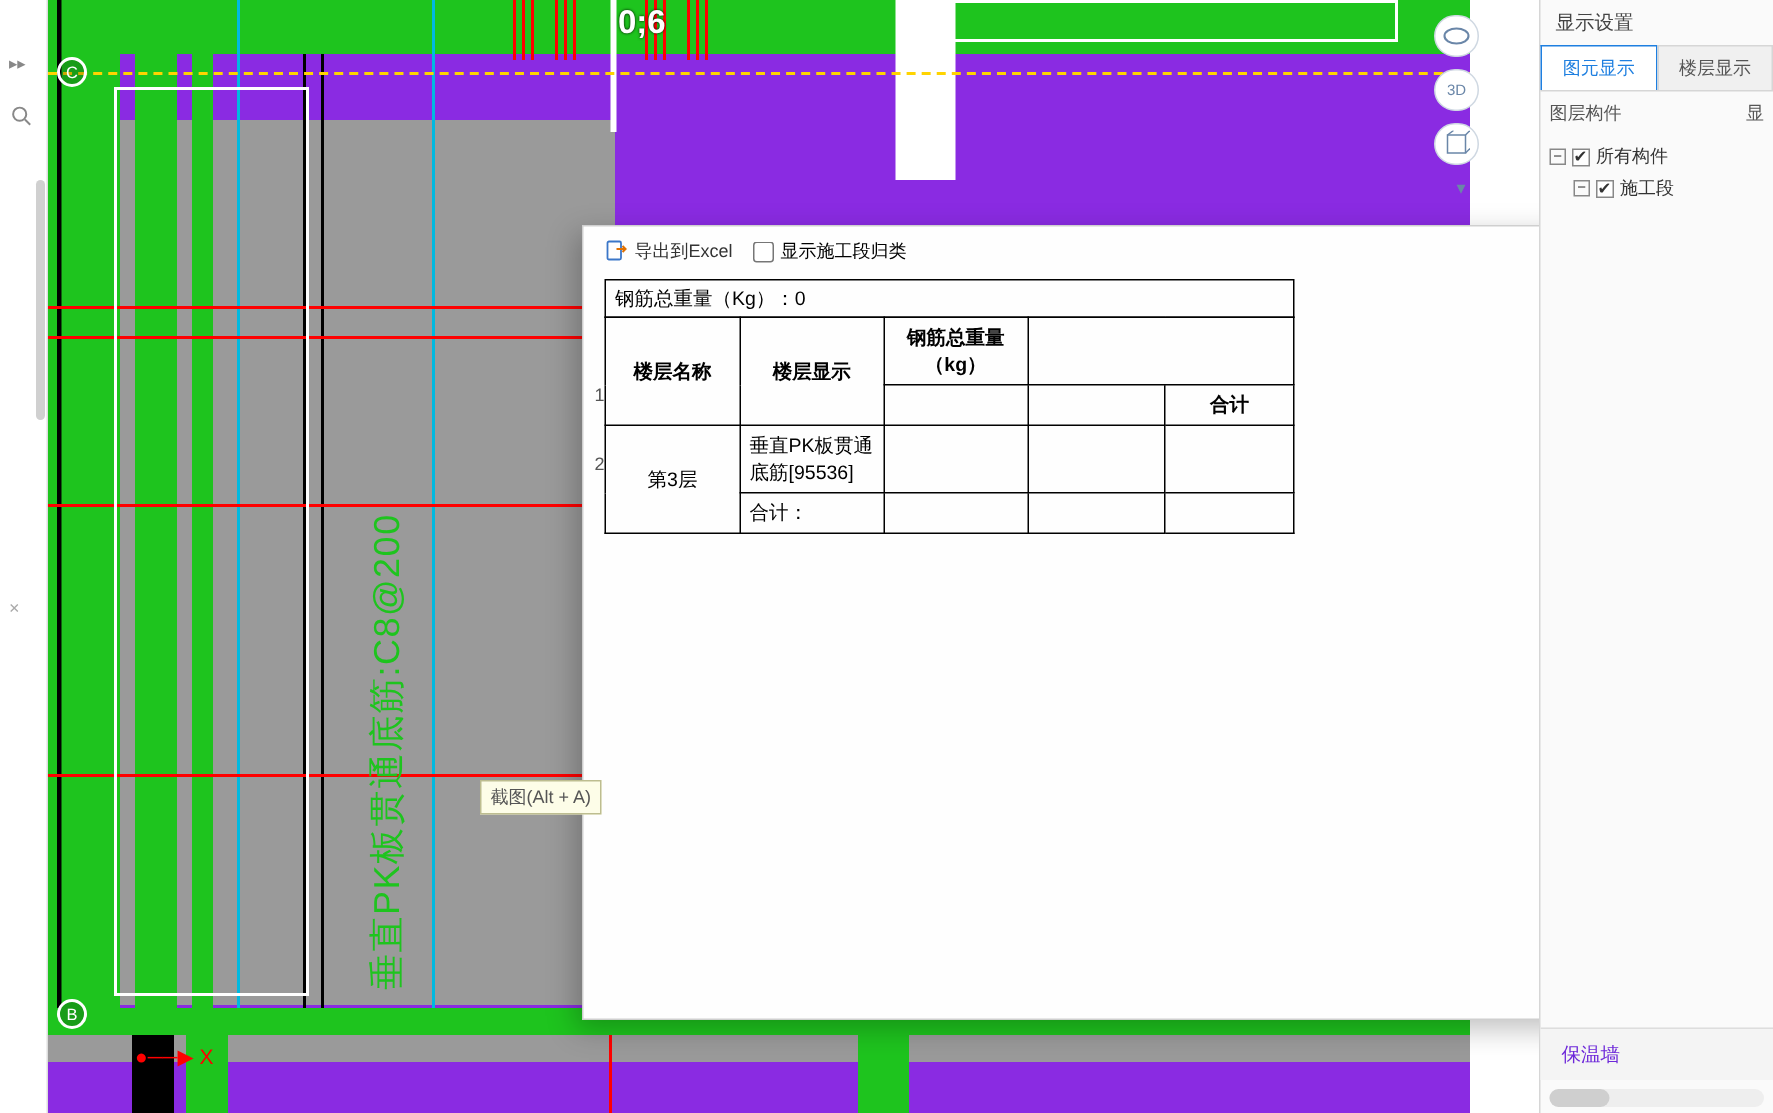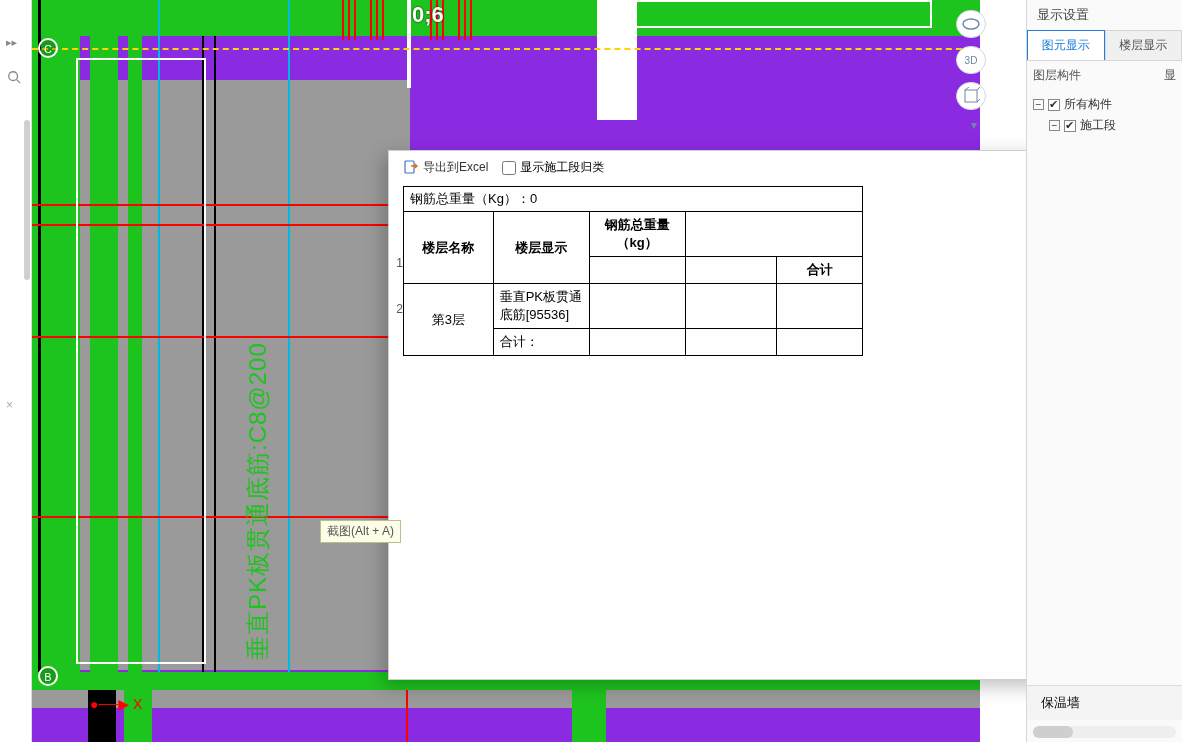--- a/index.html
+++ b/index.html
@@ -253,21 +253,21 @@
   font-size:11px;
   color:#333;
 }
 
 .rside .bottom-item{
   position:absolute;
   bottom:22px;
   left:0;right:0;
   padding:8px 14px;
   font-size:13px;
-  color:#000000;
+  color:#6d28d9;
   background:#f4f4f4;
   border-top:1px solid #ddd;
 }
 .rside .hscroll{
   position:absolute;
   bottom:4px;
   left:6px;right:6px;
   height:12px;
   background:#eee;
   border-radius:6px;

